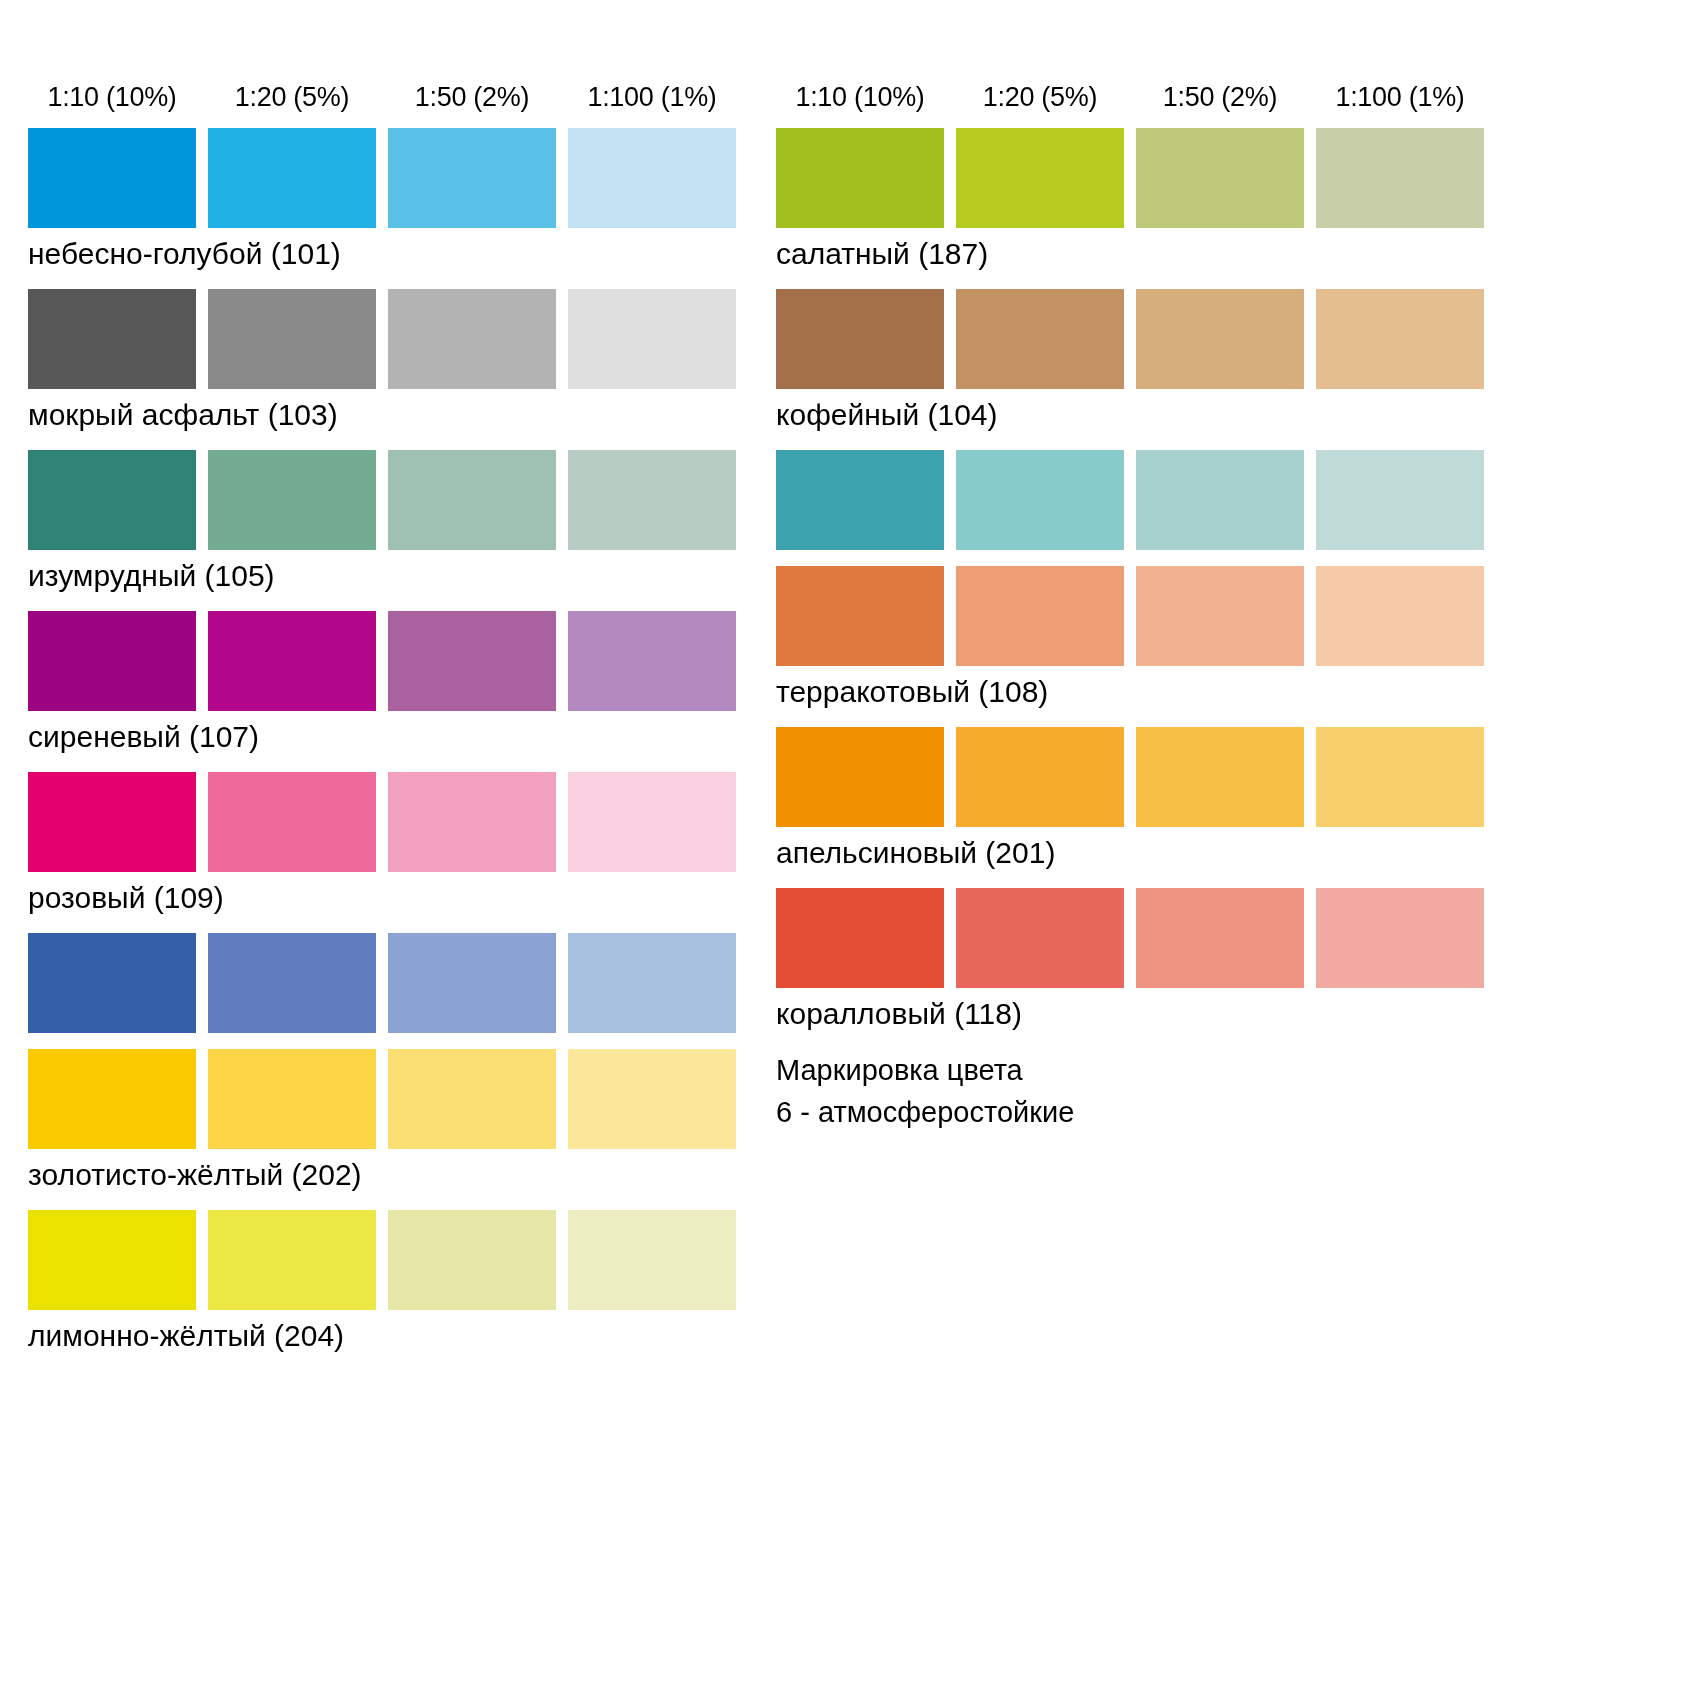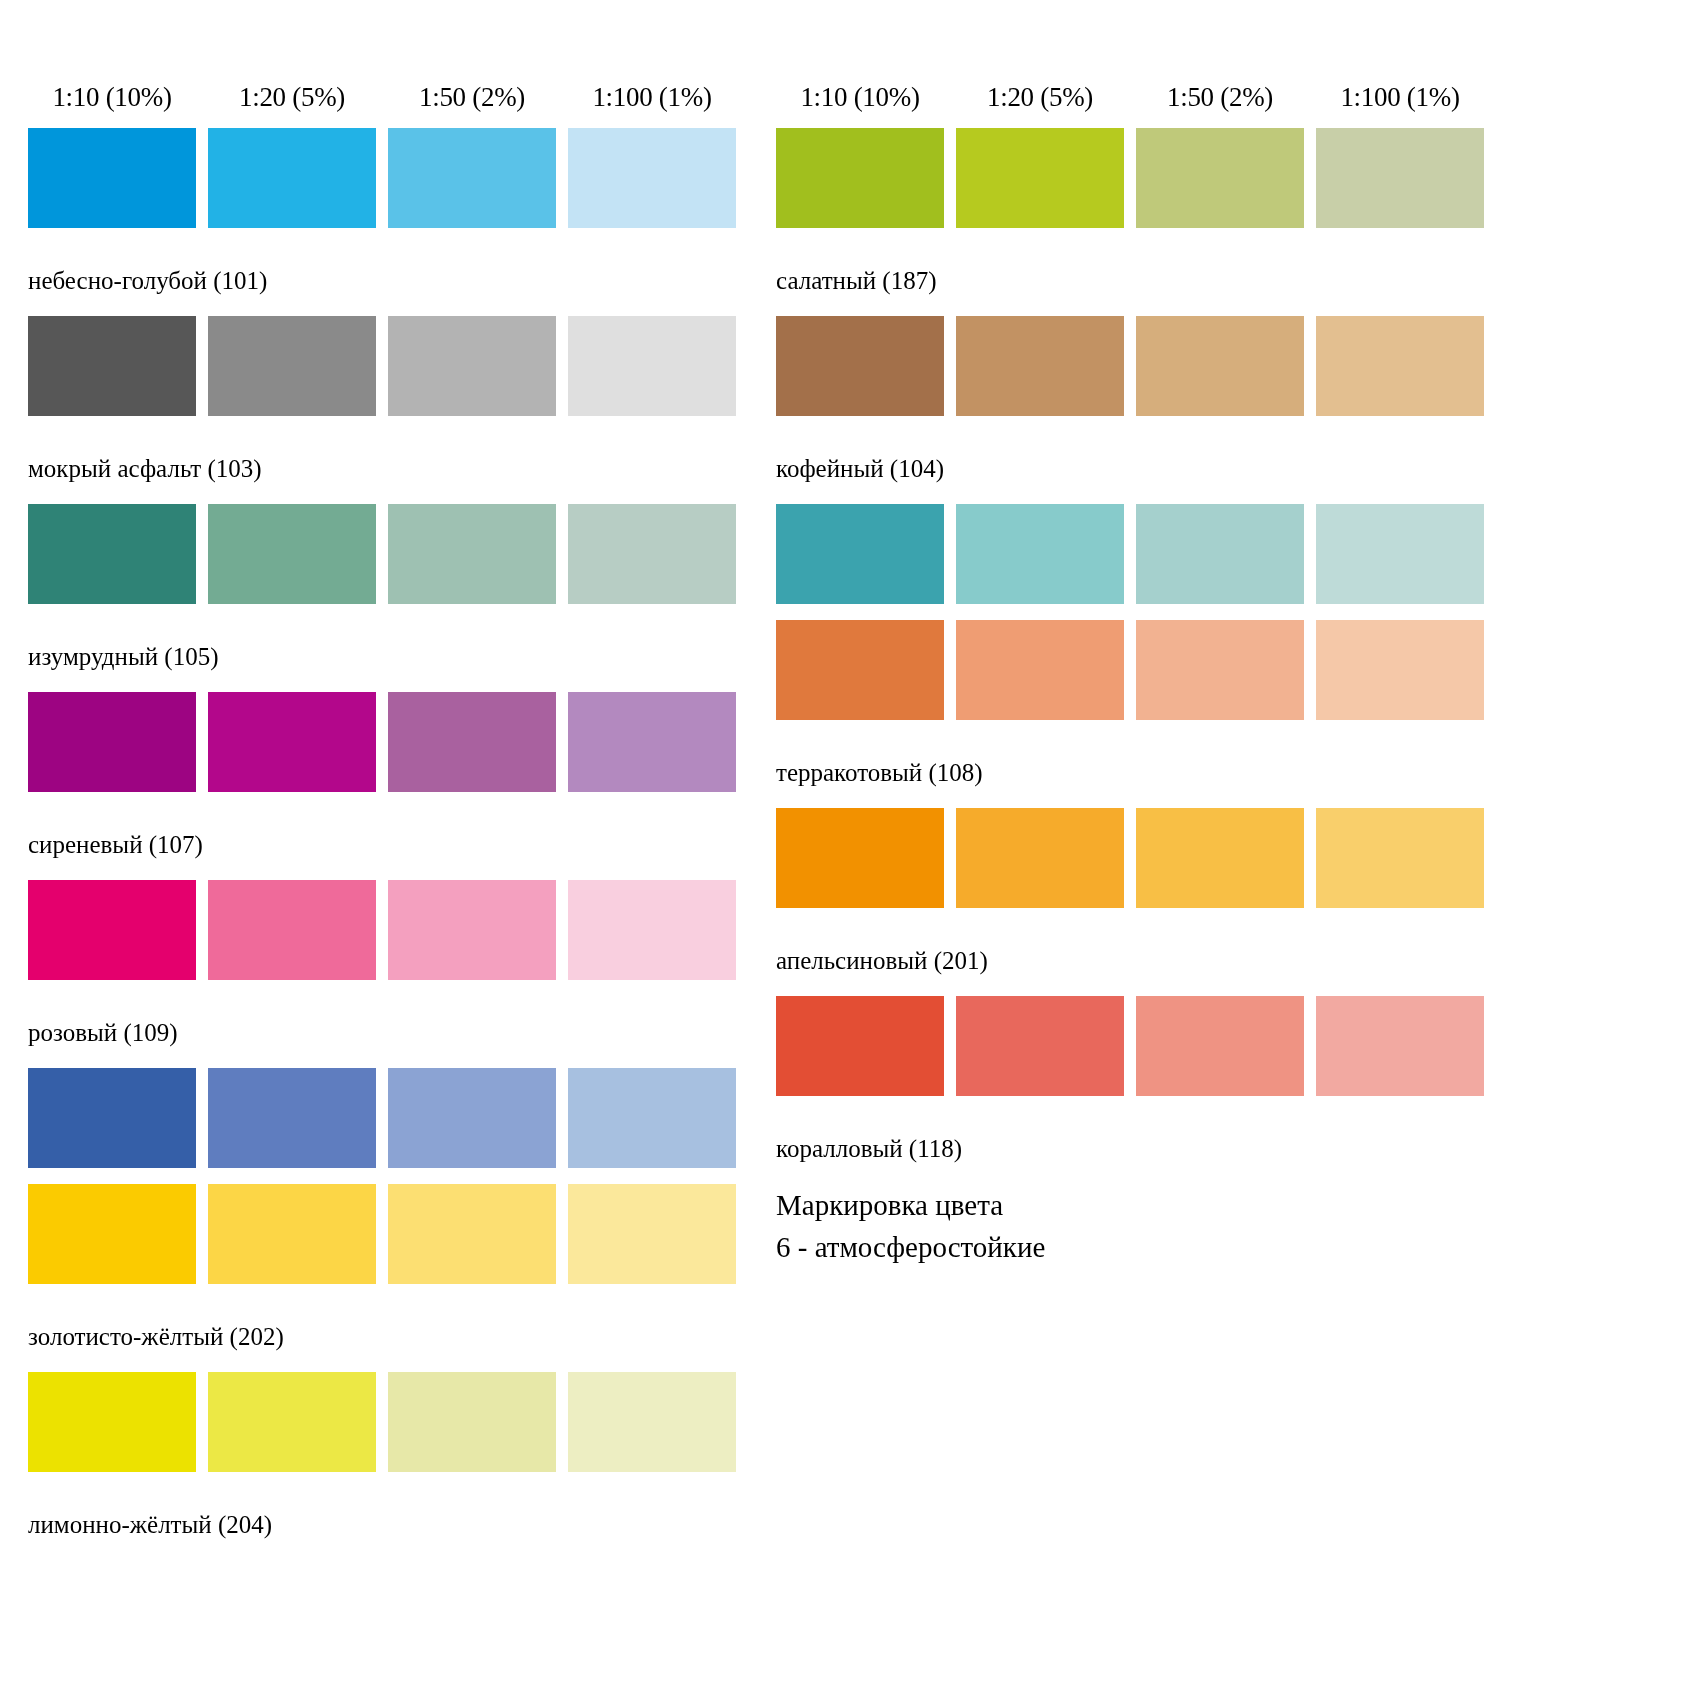--- a/index.html
+++ b/index.html
@@ -17,21 +17,20 @@
     overflow: hidden;
   }
   .chart {
     position: absolute;
     left: 0;
     top: 0;
     width: 1431px;
     height: 1701px;
     display: flex;
     flex-direction: row;
-    font-family: Liberation Serif, serif;
   }
   .column {
     position: relative;
     width: 810px;
     box-sizing: border-box;
   }
   .column.left  { padding-left: 28px; }
   .column.right { padding-left: 28px; }
 
   .header-row {
@@ -57,23 +56,23 @@
   .swatch-row {
     display: flex;
     flex-direction: row;
   }
   .swatch {
     width: 168px;
     height: 100px;
     margin-right: 12px;
   }
   .group-label {
-    font-size: 25px;
+    font-size: 30px;
     line-height: 34px;
-    margin-top: 36px;
+    margin-top: 9px;
     margin-bottom: 18px;
     white-space: nowrap;
   }
 
   .legend {
     margin-top: 4px;
     font-size: 29px;
     line-height: 42px;
     white-space: nowrap;
   }

